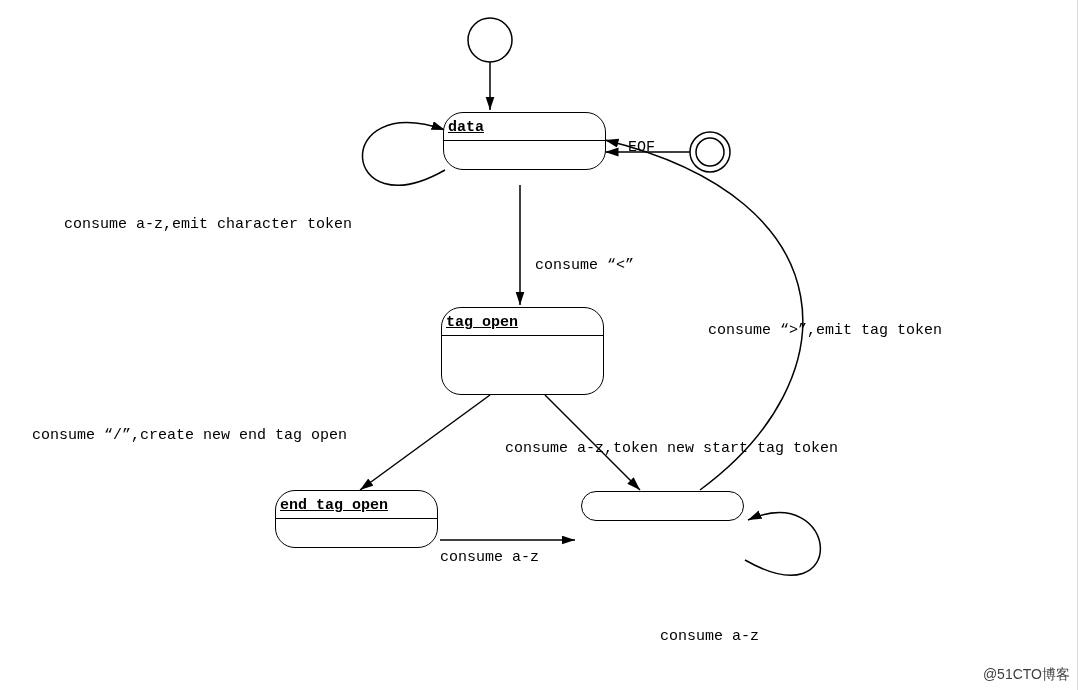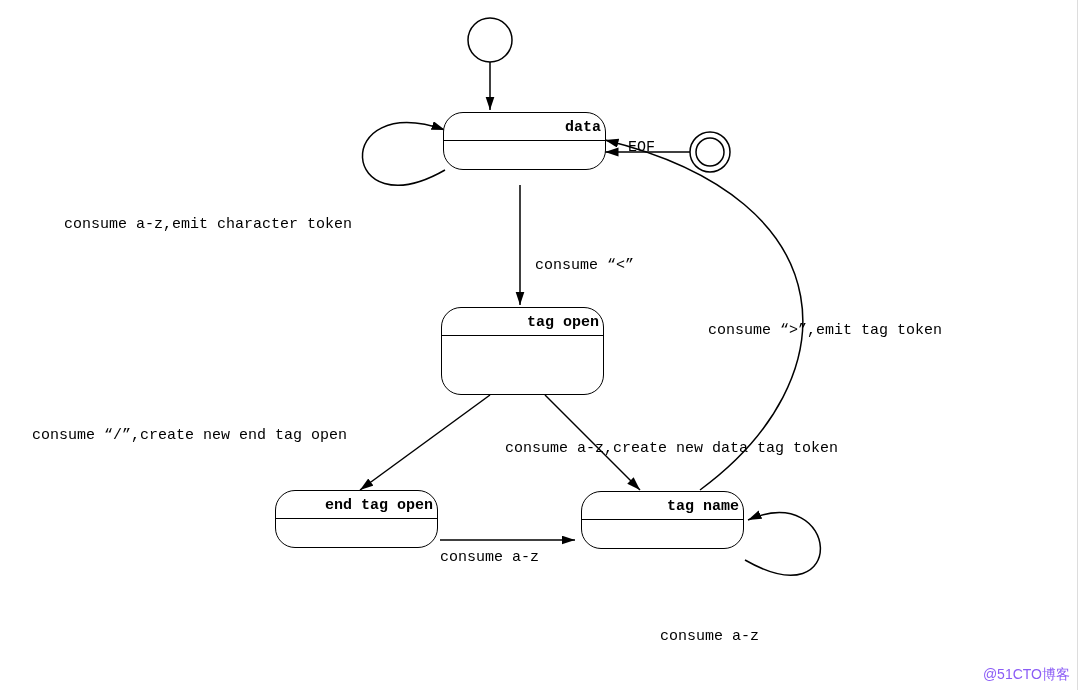--- a/index.html
+++ b/index.html
@@ -14,37 +14,38 @@
     }
     .state-box {
       position: absolute;
       border: 1.5px solid #000;
       border-radius: 20px;
       background: #fff;
       overflow: hidden;
     }
     .state-title {
       font-weight: bold;
-      text-align: right;
+      text-align: left;
       padding: 6px 4px 4px;
       border-bottom: 1.5px solid #000;
+      text-decoration: underline;
     }
     .state-body {
       height: 28px;
     }
     .label {
       position: absolute;
       white-space: nowrap;
       color: #000;
     }
     .watermark {
       position: absolute;
       right: 8px;
       bottom: 6px;
-      color: #8b5cf6;
+      color: #404040;
       font-size: 14px;
       font-family: Arial, sans-serif;
     }
     .vline {
       position: absolute;
       right: 0;
       top: 0;
       height: 690px;
       width: 1px;
       background: #ddd;
@@ -101,26 +102,25 @@
   <div class="state-title">tag open</div>
   <div class="state-body" style="height:54px;"></div>
 </div>
 
 <div class="state-box" style="left:275px; top:490px; width:163px;">
   <div class="state-title">end tag open</div>
   <div class="state-body"></div>
 </div>
 
 <div class="state-box" style="left:581px; top:491px; width:163px;">
-  <div class="state-title">tag name</div>
   <div class="state-body"></div>
 </div>
 
 <div class="label" style="left:64px; top:216px;">consume a-z,emit character token</div>
 <div class="label" style="left:628px; top:131px;margin-top:8px;">EOF</div>
 <div class="label" style="left:535px; top:257px;">consume “&lt;”</div>
 <div class="label" style="left:708px; top:322px;">consume “&gt;”,emit tag token</div>
 <div class="label" style="left:32px; top:427px;text-align:right;">consume “/”,create new end tag open</div>
-<div class="label" style="left:505px; top:440px;">consume a-z,create new data tag token</div>
+<div class="label" style="left:505px; top:440px;">consume a-z,token new start tag token</div>
 <div class="label" style="left:440px; top:549px;">consume a-z</div>
 <div class="label" style="left:660px; top:628px;">consume a-z</div>
 
 <div class="watermark">@51CTO博客</div>
 
 </body></html>

